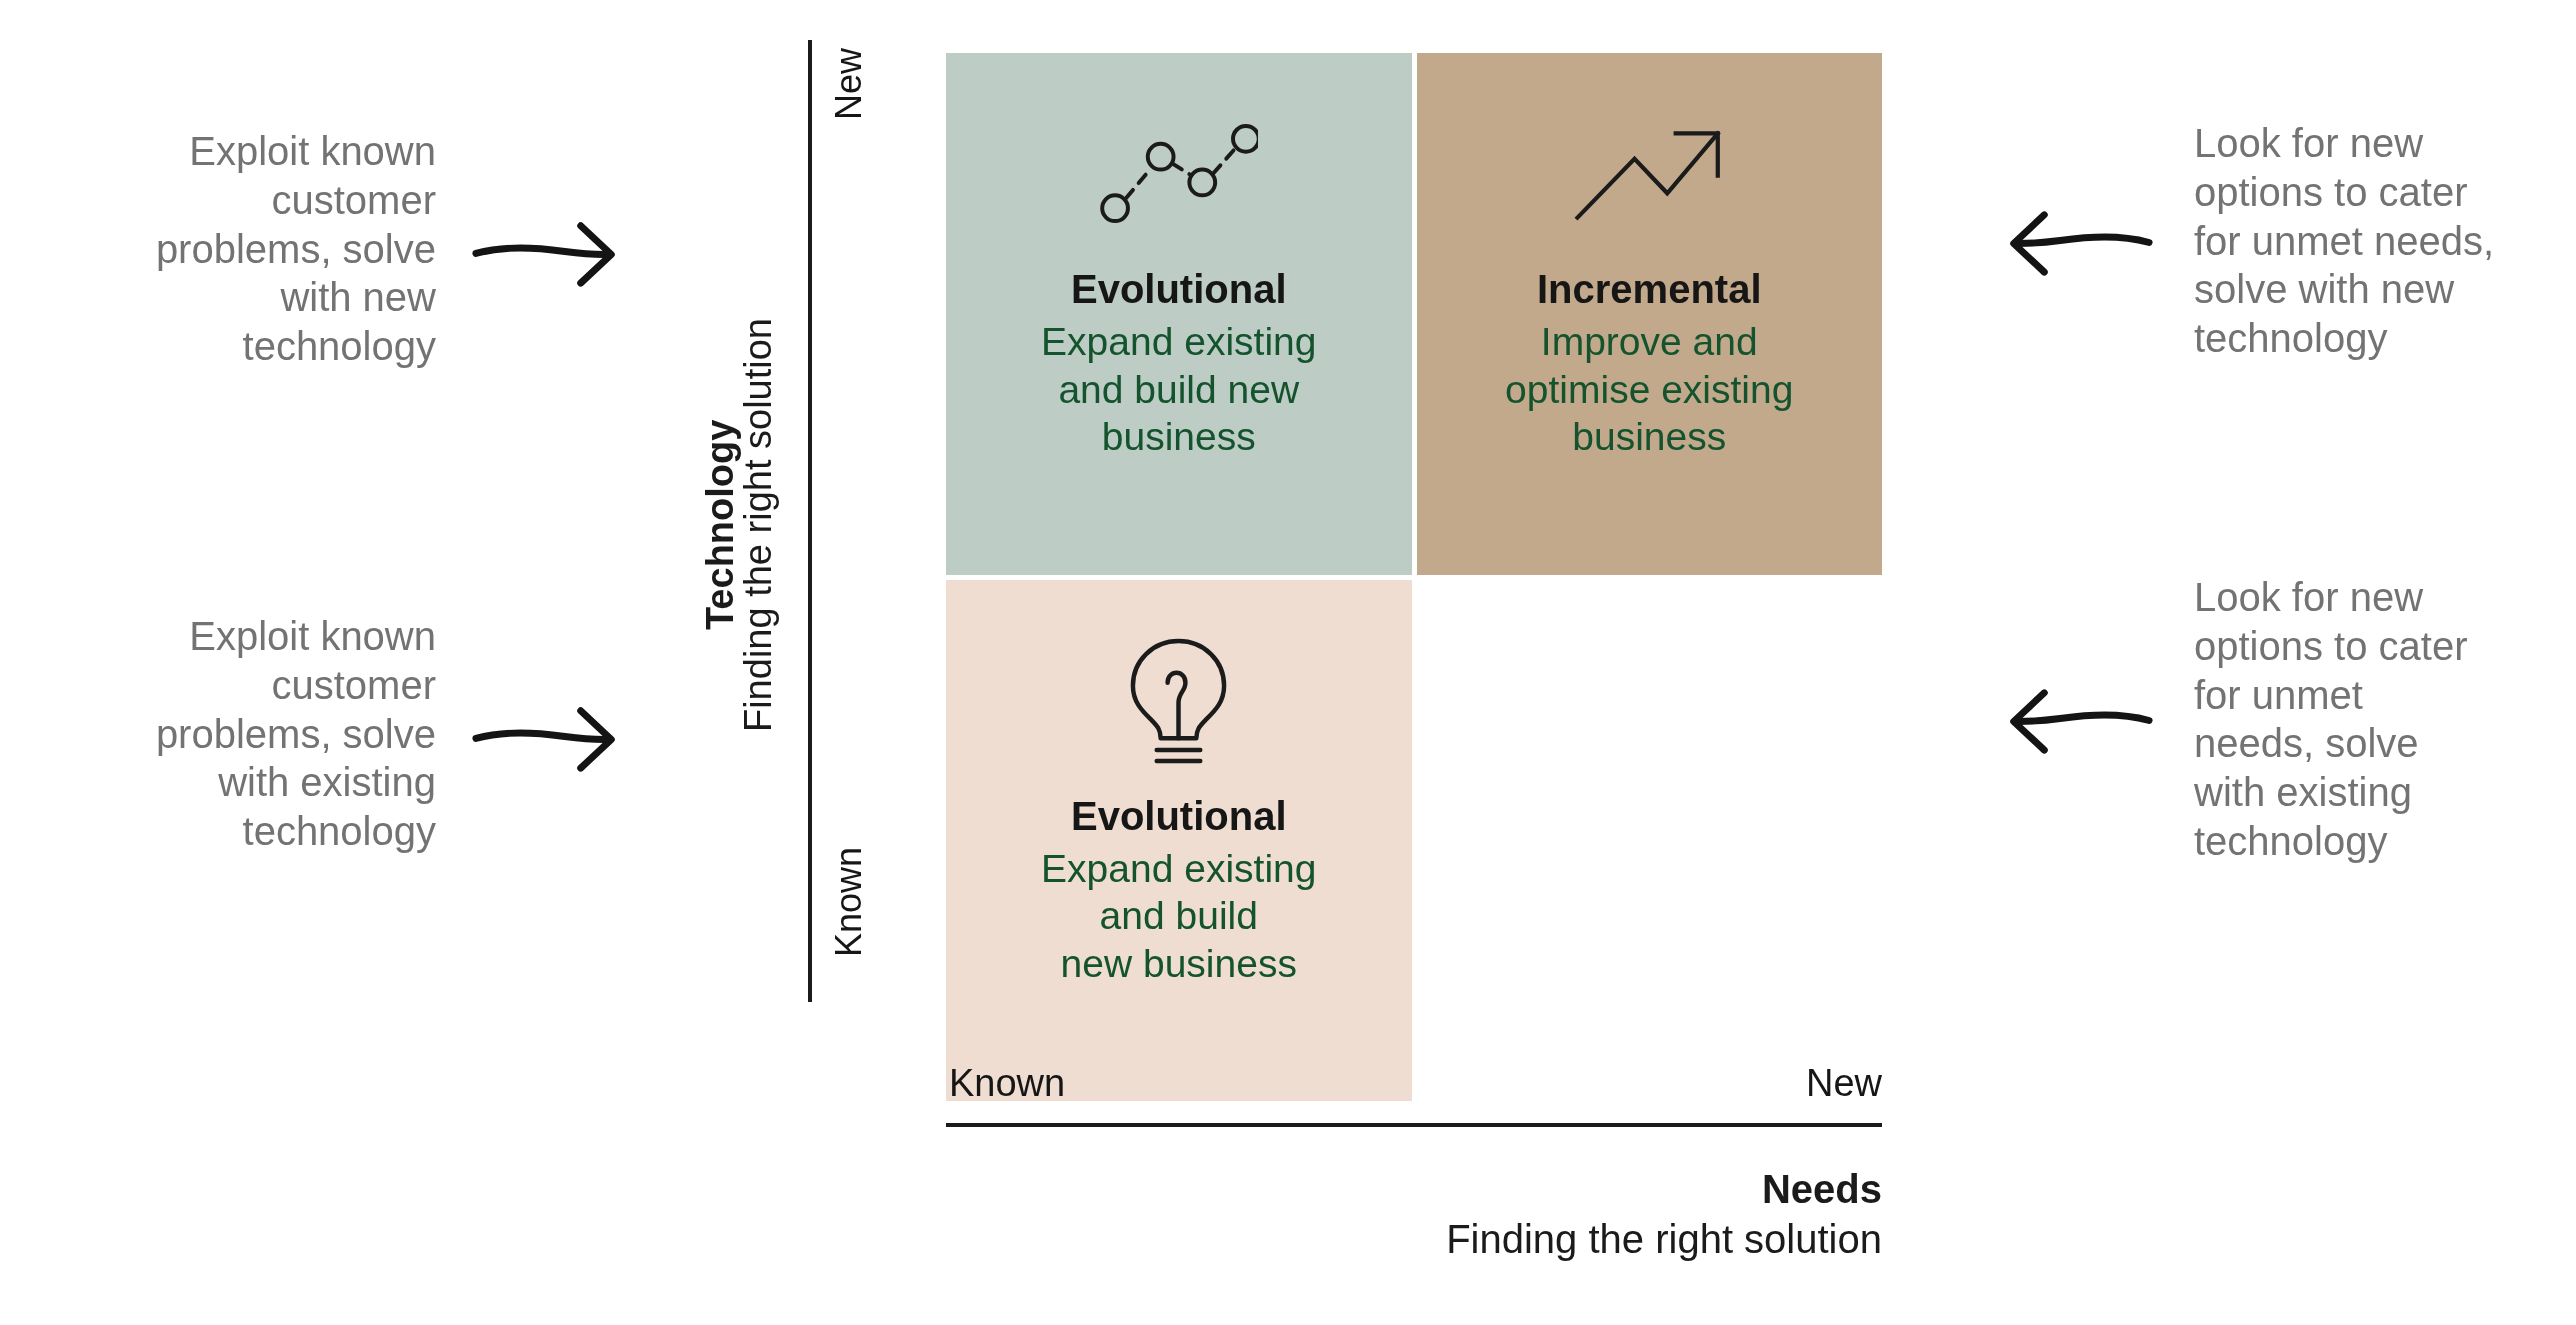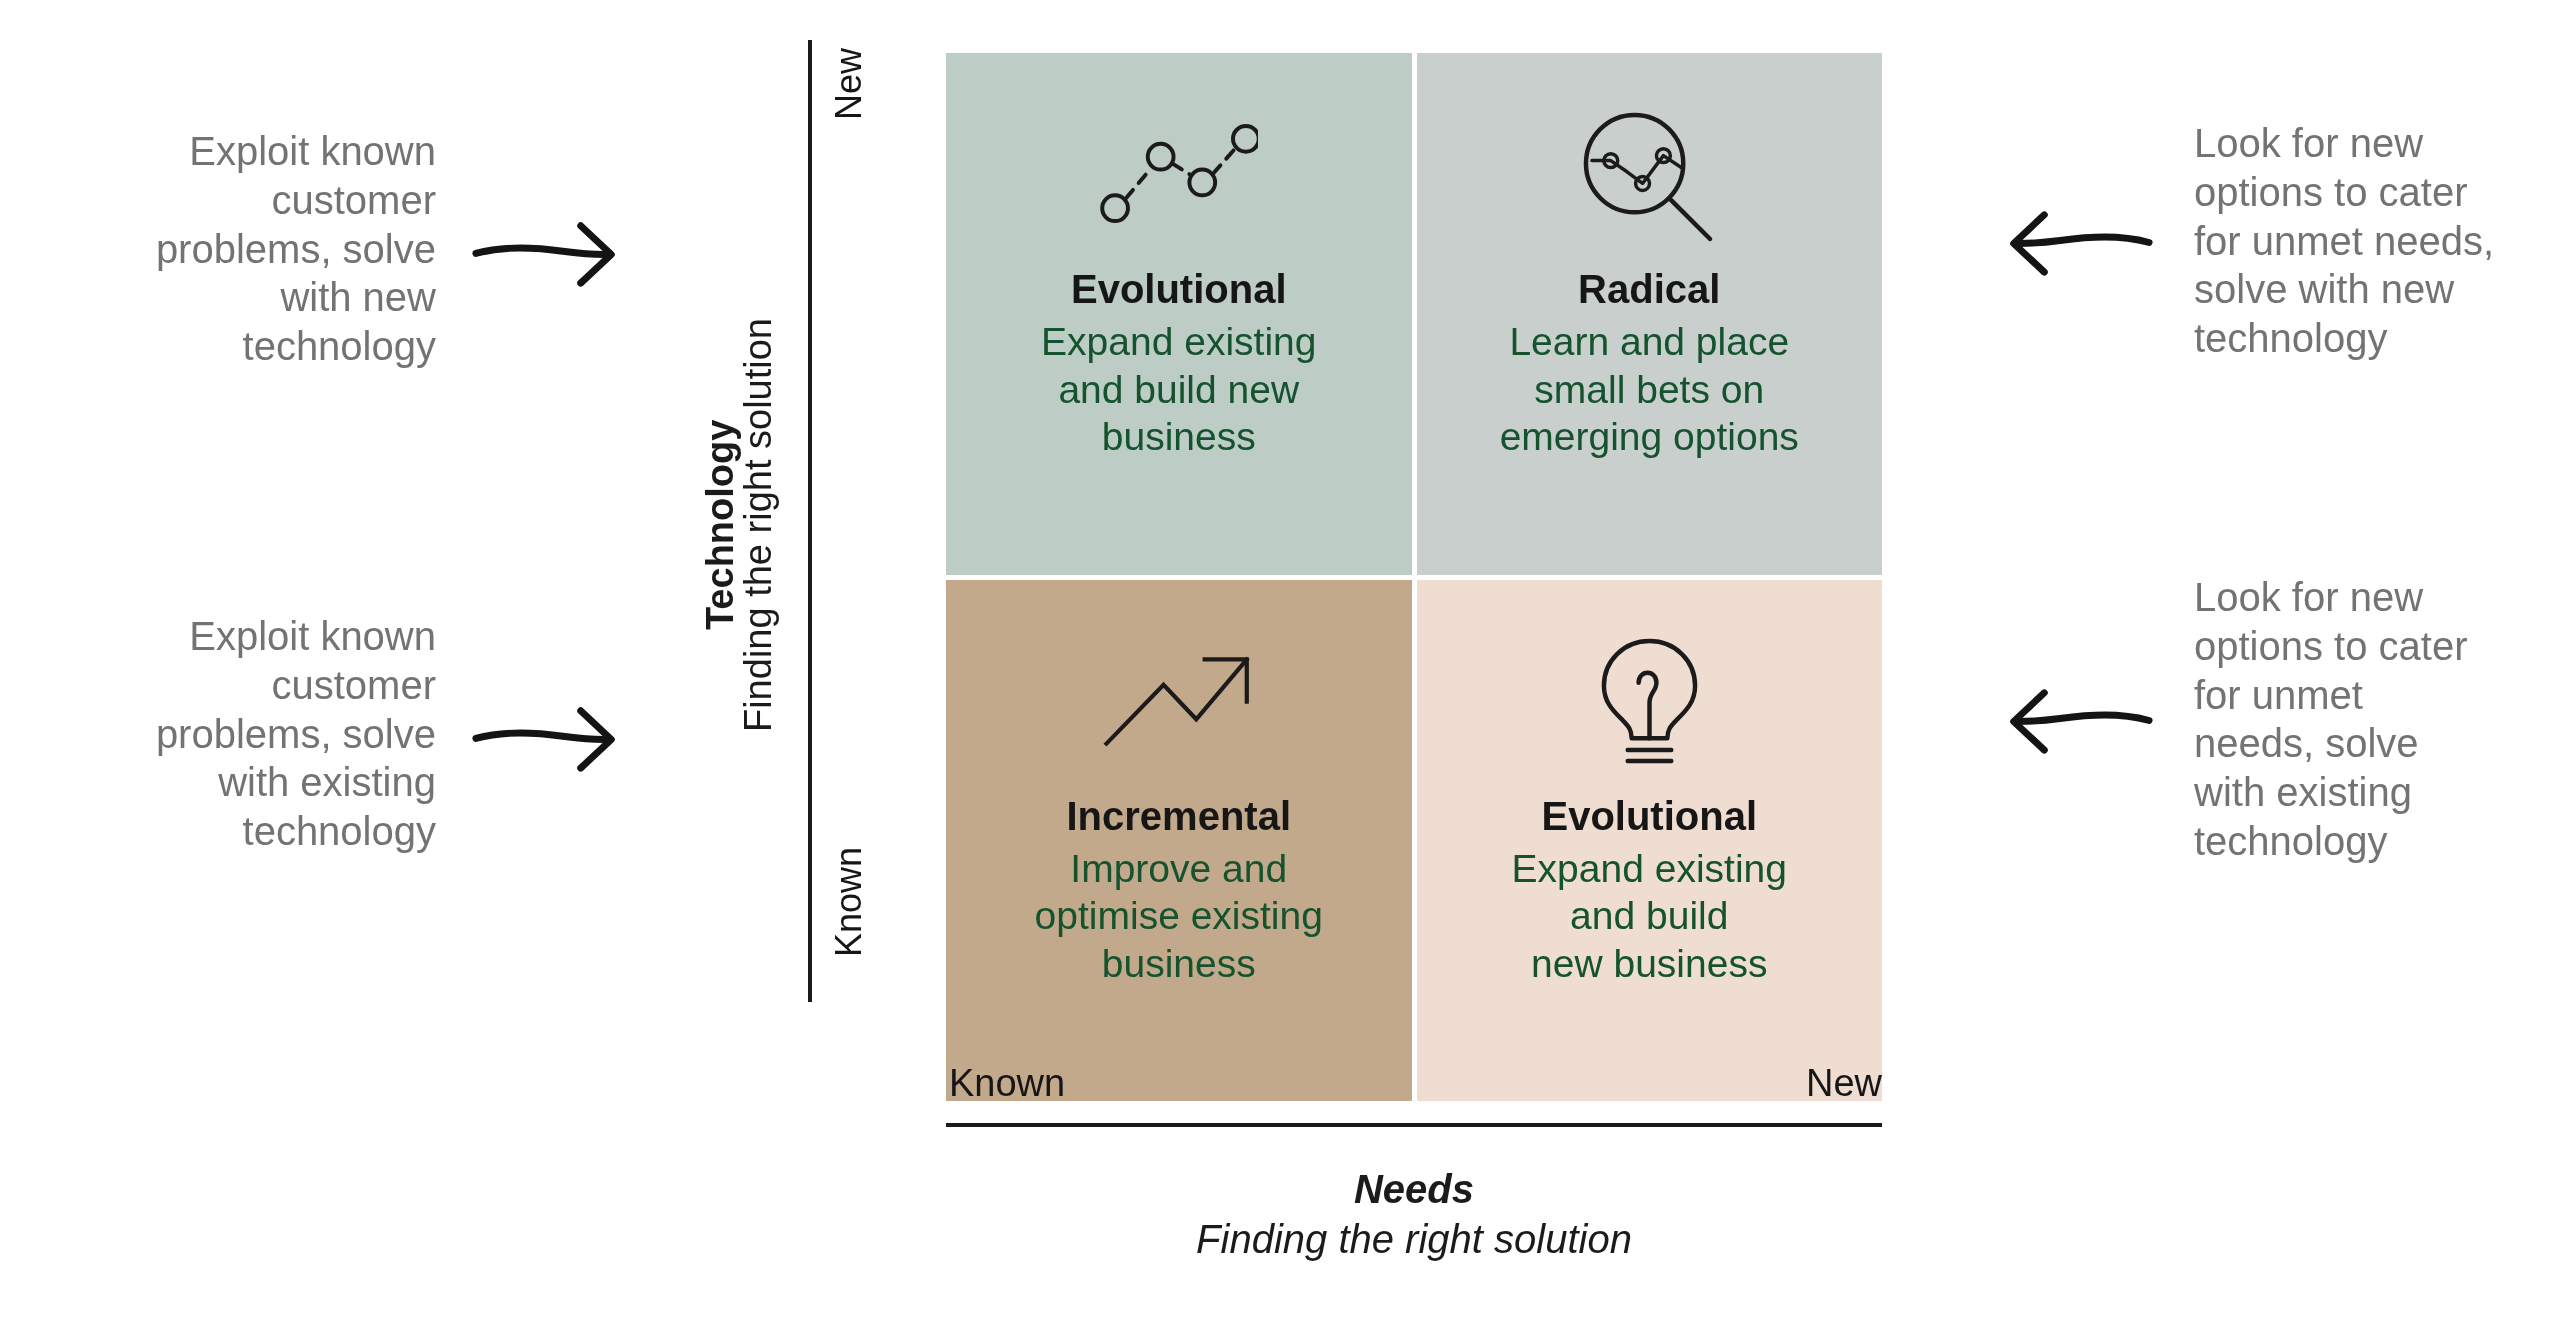--- a/index.html
+++ b/index.html
@@ -111,22 +111,21 @@
     color: #161616;
   }
   #xtick-known { left: 949px; }
   #xtick-new   { right: 694px; }
 
   #x-axis-title {
     position: absolute;
     left: 946px;
     top: 1164px;
     width: 936px;
-    text-align: center;
-    font-style: italic;
+    text-align: right;
   }
   #x-axis-title .ax-main { font-size: 40px; font-weight: bold; display:block; line-height:1.25; }
   #x-axis-title .ax-sub  { font-size: 40px; display:block; line-height:1.25; }
 
   
   #matrix {
     position: absolute;
     left: 946px;
     top: 53px;
     width: 936px;
@@ -261,38 +260,20 @@
             <line x1="115" y1="53" x2="137" y2="28" stroke-dasharray="11 9"></line>
           </g>
         </svg>
       </div>
       <div class="quad-title">Evolutional</div>
       <div class="quad-desc">Expand existing
 and build new
 business</div>
     </div>
 
-    <div class="quad" id="quad-tr" style="background: rgb(200, 207, 205);">
-      <div class="quad-icon">
-        <svg width="149" height="139" viewBox="0 0 150 140" aria-hidden="true">
-          <g fill="none" stroke="#1b1b1b" stroke-width="4.5" stroke-linecap="round" stroke-linejoin="round">
-            <circle cx="60" cy="58" r="49"></circle>
-            <line x1="95" y1="93" x2="136" y2="134"></line>
-            <polyline points="17,55 36,55 52,66 68,78 89,50 107,62" stroke-width="3.5"></polyline>
-            <circle cx="36" cy="55" r="7" stroke-width="3.5"></circle>
-            <circle cx="68" cy="78" r="7" stroke-width="3.5"></circle>
-            <circle cx="89" cy="50" r="7" stroke-width="3.5"></circle>
-          </g>
-        </svg>
-      </div>
-      <div class="quad-title">Radical</div>
-      <div class="quad-desc">Learn and place
-small bets on
-emerging options</div>
-    </div>
 
     <div class="quad" id="quad-bl" style="background: rgb(195, 169, 140);">
       <div class="quad-icon">
         <svg width="168" height="114" viewBox="0 0 170 115" aria-hidden="true">
           <g fill="none" stroke="#1b1b1b" stroke-width="4.5" stroke-linecap="square" stroke-linejoin="miter">
             <polyline points="8,102 69,39 104,76 158,12"></polyline>
             <polyline points="113,12 158,12 158,57"></polyline>
           </g>
         </svg>
       </div>

